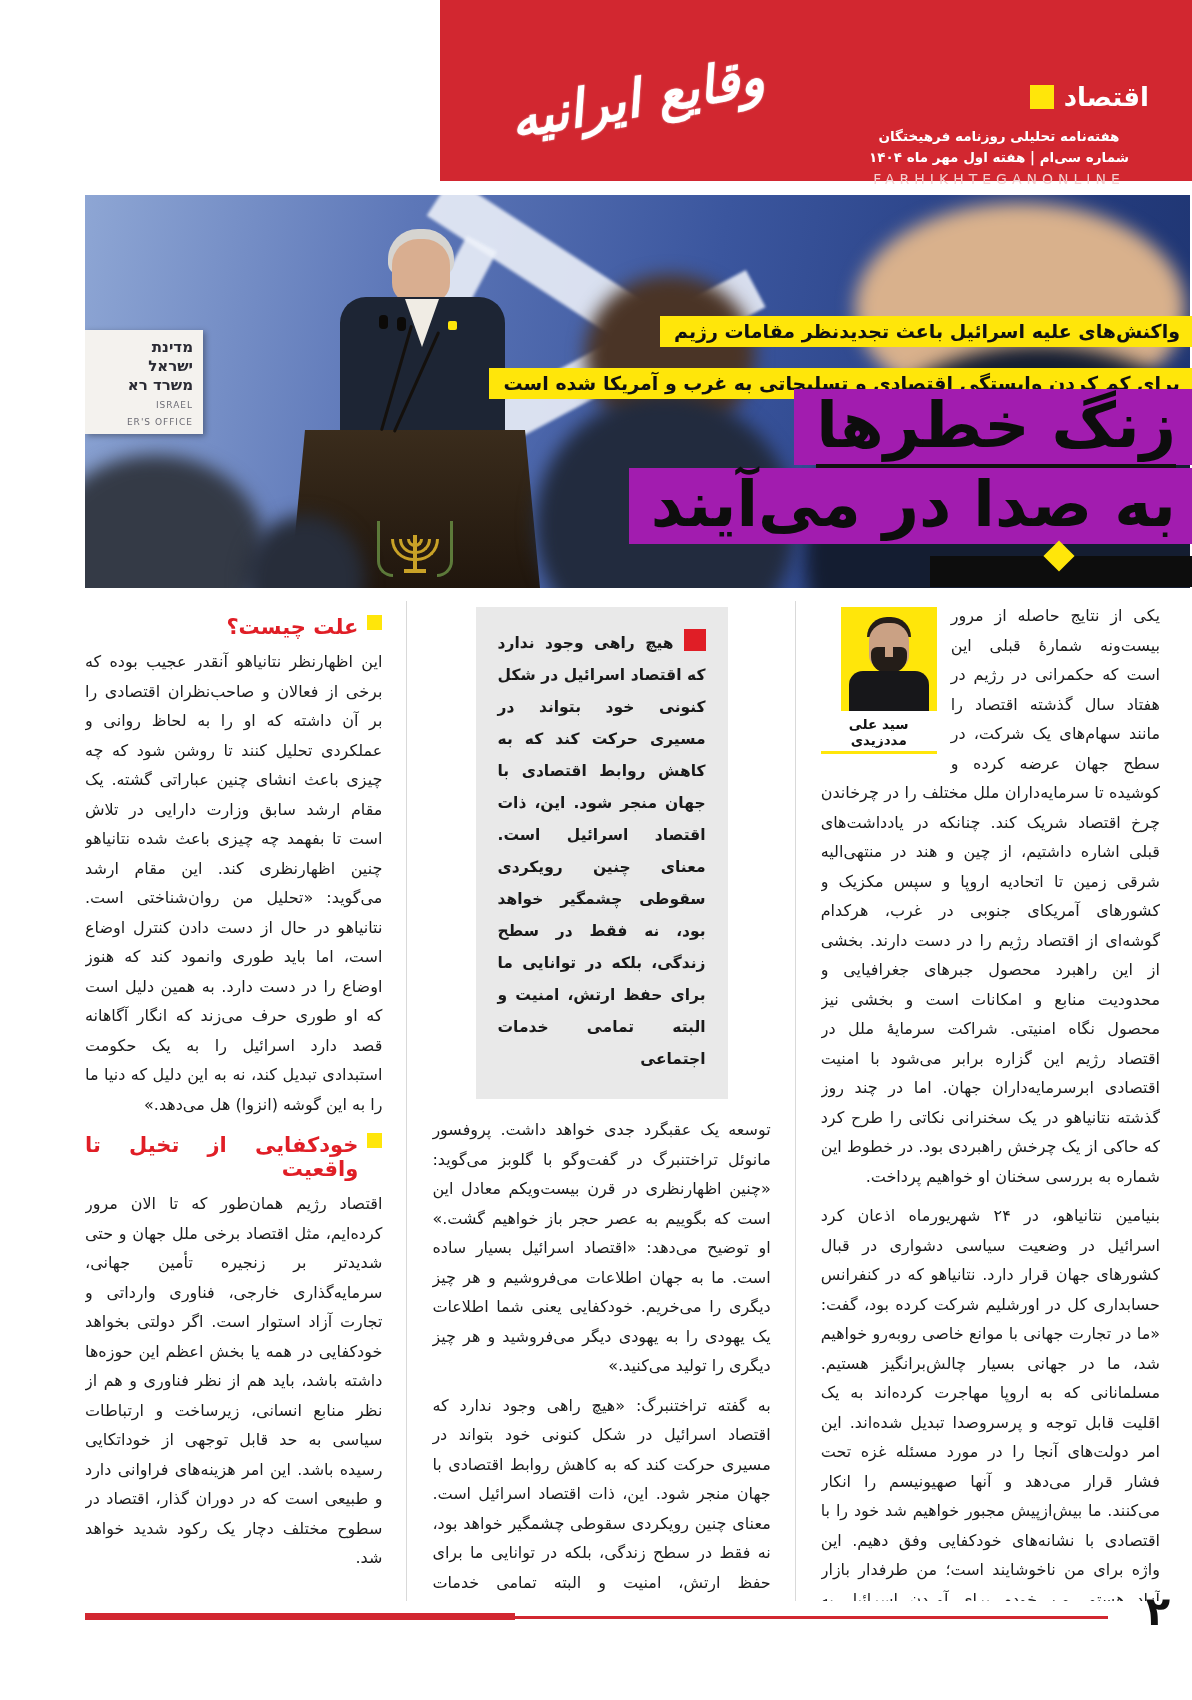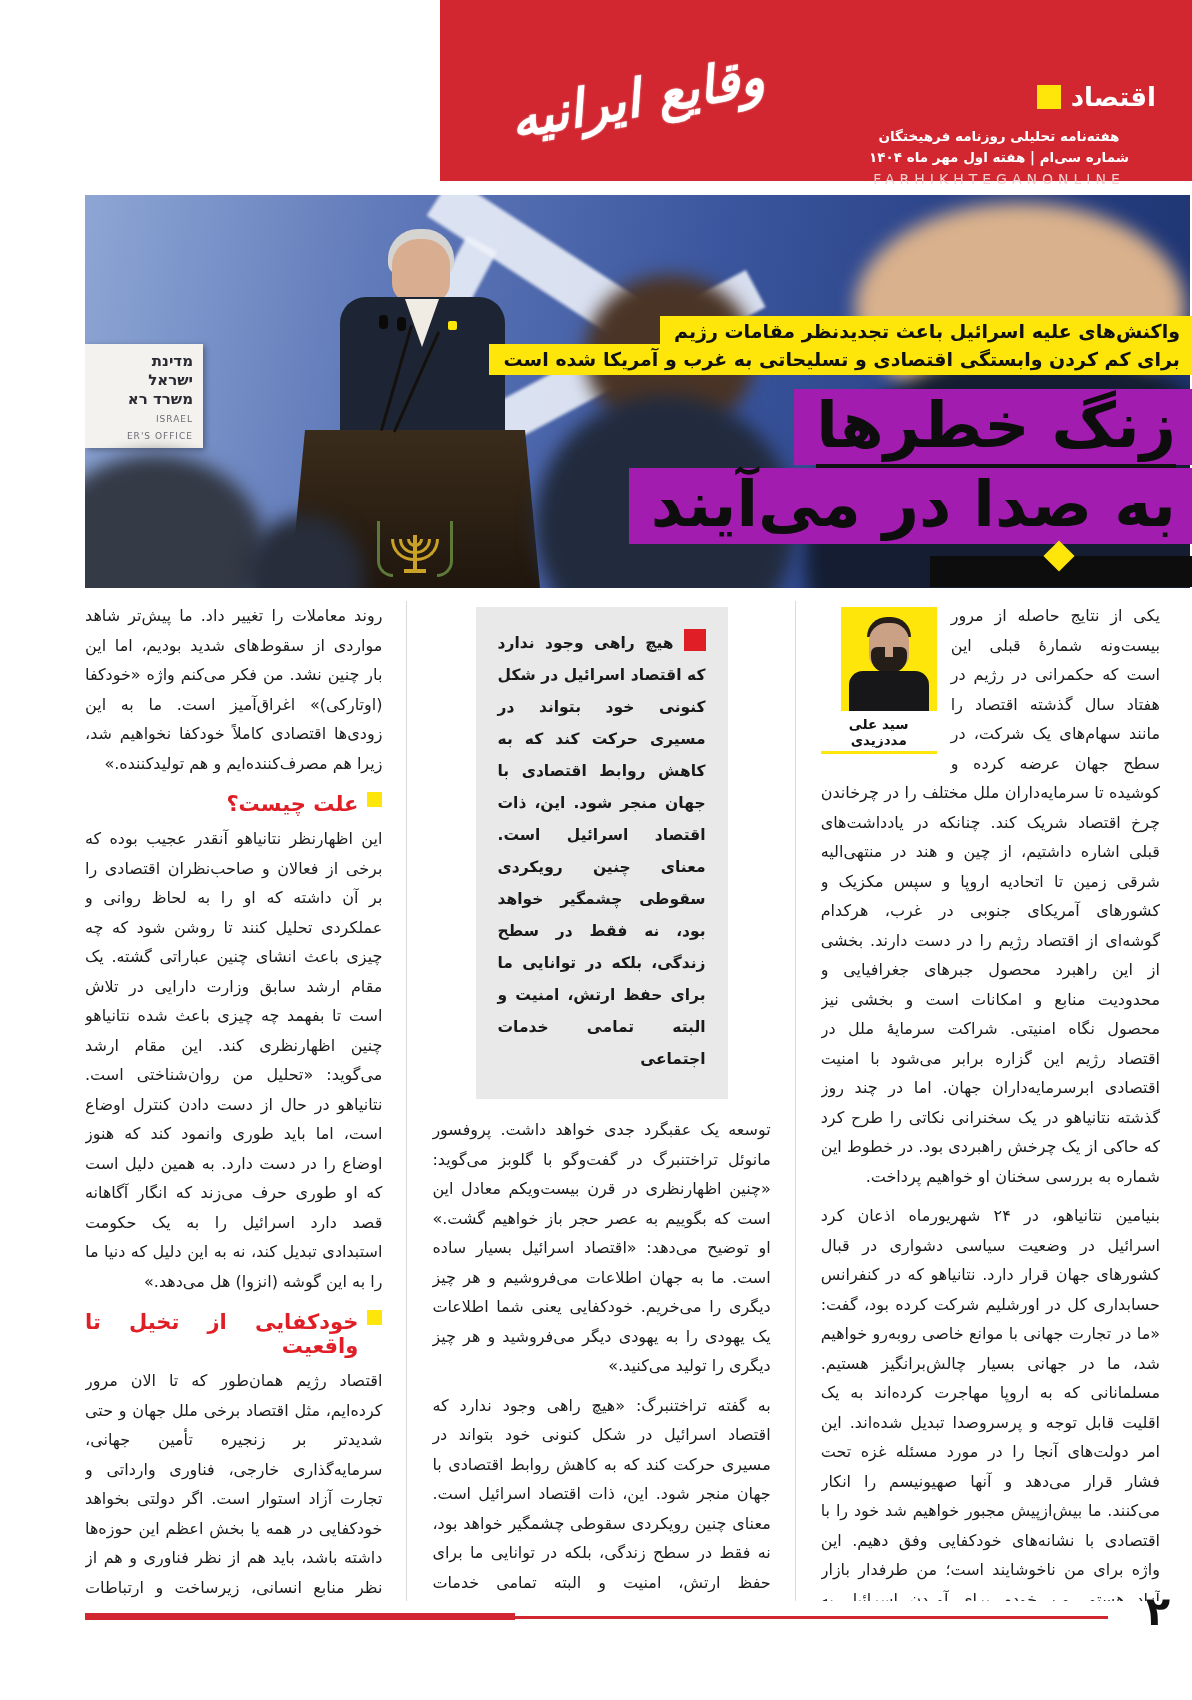--- a/index.html
+++ b/index.html
@@ -7,21 +7,21 @@
               font-family:"DejaVu Sans", sans-serif; }
   .page { position:relative; width:1192px; height:1700px; background:#ffffff; }
 
   
   .band { position:absolute; top:0; right:0; left:440px; height:181px;
           background:#d22730; }
   .logo { position:absolute; top:38px; left:18px; width:360px; height:130px;
           color:#fff; font-size:52px; font-weight:bold; font-style:italic;
           transform:rotate(-10deg); text-align:center; line-height:120px;
           letter-spacing:2px; text-shadow:0 0 2px rgba(255,255,255,.6); }
-  .section-row { position:absolute; top:82px; right:36px; display:flex;
+  .section-row { position:absolute; top:82px; right:43px; display:flex;
                  align-items:center; gap:10px; }
   .section-label { color:#fff; font-size:26px; font-weight:bold; }
   .ysq { width:24px; height:24px; background:#ffe60a; }
   .mast-lines { position:absolute; top:126px; right:28px; text-align:center; width:330px; }
   .mast-l1 { color:#fff; font-size:13.5px; font-weight:bold; line-height:21px; }
   .mast-l2 { color:#fff; font-size:13.5px; font-weight:bold; line-height:21px; }
   .mast-l3 { color:#f3d0d0; font-size:14px; letter-spacing:5px; line-height:22px;
              font-family:"DejaVu Sans", sans-serif; }
 
   
@@ -65,31 +65,31 @@
   .a1 { width:48px; height:22px; bottom:26px; transform:translateX(-50%); }
   .a2 { width:32px; height:15px; bottom:33px; transform:translateX(-50%); }
   .a3 { width:16px; height:8px;  bottom:40px; transform:translateX(-50%); }
   .stem { position:absolute; width:4px; height:34px; background:#c9a227;
           left:50%; bottom:18px; transform:translateX(-50%); }
   .mbase { position:absolute; width:22px; height:4px; background:#c9a227;
            left:50%; bottom:14px; transform:translateX(-50%); }
   .branch { position:absolute; width:16px; height:56px; border:3px solid #5d7a3a;
             border-right:none; border-top:none; border-radius:0 0 0 40px; bottom:10px; }
   .br-l { left:6px; } .br-r { right:6px; transform:scaleX(-1); }
-  .plaque { position:absolute; left:0; top:149px; width:118px; height:104px;
+  .plaque { position:absolute; left:0; top:135px; width:118px; height:104px;
             background:#f4f2ee; box-shadow:2px 2px 6px rgba(0,0,0,.35);
             padding:8px 10px; text-align:right; }
   .plq-he { font-size:15px; font-weight:bold; color:#2a2a33; line-height:19px; }
   .plq-en { font-size:9px; letter-spacing:1px; color:#6b6b74; line-height:13px; margin-top:4px; }
 
   
   .kicker { position:absolute; right:0; background:#ffe60a; color:#111;
             font-size:19px; font-weight:bold; padding:4px 12px 5px 14px;
             white-space:nowrap; }
-  .k1 { top:316px; } .k2 { top:344px; }
+  .k1 { top:316px; } .k2 { top:368px; }
   .head-block { position:absolute; right:0; background:#a21caf; color:#0d0d0d;
                 font-weight:900; font-size:63px; line-height:74px;
                 padding:0 16px 2px 22px; white-space:nowrap; }
   .h1 { top:389px; } .h1 .hl-inner { border-bottom:7px solid #101010; padding-bottom:2px; }
   .h2 { top:468px; }
   .blackbar { position:absolute; top:556px; right:0; width:262px; height:31px;
               background:#0d0d0d; }
   .diamond { position:absolute; top:-11px; left:118px; width:22px; height:22px;
              background:#ffe60a; transform:rotate(45deg); }
 
@@ -228,21 +228,20 @@
       <div class="quote-box">
         <div class="q-sq"></div>
         <div class="quote-text">هیچ راهی وجود ندارد که اقتصاد اسرائیل در شکل کنونی خود بتواند در مسیری حرکت کند که به کاهش روابط اقتصادی با جهان منجر شود. این، ذات اقتصاد اسرائیل است. معنای چنین رویکردی سقوطی چشمگیر خواهد بود، نه فقط در سطح زندگی، بلکه در توانایی ما برای حفظ ارتش، امنیت و البته تمامی خدمات اجتماعی</div>
       </div>
       <p>توسعه یک عقبگرد جدی خواهد داشت. پروفسور مانوئل تراختنبرگ در گفت‌وگو با گلوبز می‌گوید: «چنین اظهارنظری در قرن بیست‌ویکم معادل این است که بگوییم به عصر حجر باز خواهیم گشت.» او توضیح می‌دهد: «اقتصاد اسرائیل بسیار ساده است. ما به جهان اطلاعات می‌فروشیم و هر چیز دیگری را می‌خریم. خودکفایی یعنی شما اطلاعات یک یهودی را به یهودی دیگر می‌فروشید و هر چیز دیگری را تولید می‌کنید.»</p>
       <p>به گفته تراختنبرگ: «هیچ راهی وجود ندارد که اقتصاد اسرائیل در شکل کنونی خود بتواند در مسیری حرکت کند که به کاهش روابط اقتصادی با جهان منجر شود. این، ذات اقتصاد اسرائیل است. معنای چنین رویکردی سقوطی چشمگیر خواهد بود، نه فقط در سطح زندگی، بلکه در توانایی ما برای حفظ ارتش، امنیت و البته تمامی خدمات اجتماعی.» افراد میدانی‌تر مانند مسئولان اصناف نیز معتقدند این سیاست منجر به یک فاجعه خواهد شد. ران تومر، رئیس اتحادیه صنعتگران در واکنش به سخنرانی نتانیاهو سخنان خودش را با ابراز تعجب از گفته‌های نتانیاهو آغاز کرد: «نخست‌وزیر چیزی را علنی کرد که ما احساس می‌کنیم و درباره‌اش هشدار می‌دهیم. برند اسرائیلی خلاقیت، تقاضا و موفقیت در جهان به‌شدت آسیب دیده.» سپس او در ادامه لحن خود را تغییر داد و توضیح داد که «یک اقتصاد خودکفا فاجعه‌ای برای اقتصاد اسرائیل خواهد بود و بر کیفیت زندگی هر شهروند تأثیر خواهد گذاشت. صادرات موتور اصلی رشد اقتصاد اسرائیل است و چشم‌پوشی از آن، چشم‌پوشی از رشد اقتصادی خواهد بود.»</p>
 
     </div>
 
     <div class="col col-l">
-      <p>روند معاملات را تغییر داد. ما پیش‌تر شاهد مواردی از سقوط‌های شدید بودیم، اما این بار چنین نشد. من فکر می‌کنم واژه «خودکفا (اوتارکی)» اغراق‌آمیز است. ما به این زودی‌ها اقتصادی کاملاً خودکفا نخواهیم شد، زیرا هم مصرف‌کننده‌ایم و هم تولیدکننده.»</p>
       <div class="sec-head">
         <div class="sec-sq"></div>
         <div class="sec-title">علت چیست؟</div>
       </div>
       <p>این اظهارنظر نتانیاهو آنقدر عجیب بوده که برخی از فعالان و صاحب‌نظران اقتصادی را بر آن داشته که او را به لحاظ روانی و عملکردی تحلیل کنند تا روشن شود که چه چیزی باعث انشای چنین عباراتی گشته. یک مقام ارشد سابق وزارت دارایی در تلاش است تا بفهمد چه چیزی باعث شده نتانیاهو چنین اظهارنظری کند. این مقام ارشد می‌گوید: «تحلیل من روان‌شناختی است. نتانیاهو در حال از دست دادن کنترل اوضاع است، اما باید طوری وانمود کند که هنوز اوضاع را در دست دارد. به همین دلیل است که او طوری حرف می‌زند که انگار آگاهانه قصد دارد اسرائیل را به یک حکومت استبدادی تبدیل کند، نه به این دلیل که دنیا ما را به این گوشه (انزوا) هل می‌دهد.»</p>
       <div class="sec-head">
         <div class="sec-sq"></div>
         <div class="sec-title">خودکفایی از تخیل تا واقعیت</div>
       </div>
       <p>اقتصاد رژیم همان‌طور که تا الان مرور کرده‌ایم، مثل اقتصاد برخی ملل جهان و حتی شدیدتر بر زنجیره تأمین جهانی، سرمایه‌گذاری خارجی، فناوری وارداتی و تجارت آزاد استوار است. اگر دولتی بخواهد خودکفایی در همه یا بخش اعظم این حوزه‌ها داشته باشد، باید هم از نظر فناوری و هم از نظر منابع انسانی، زیرساخت و ارتباطات سیاسی به حد قابل توجهی از خوداتکایی رسیده باشد. این امر هزینه‌های فراوانی دارد و طبیعی است که در دوران گذار، اقتصاد در سطوح مختلف دچار یک رکود شدید خواهد شد.</p>

